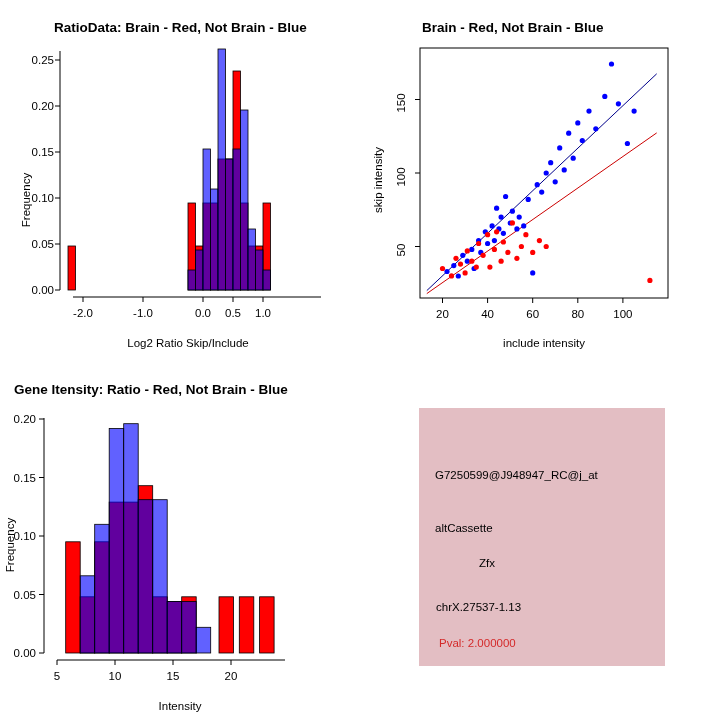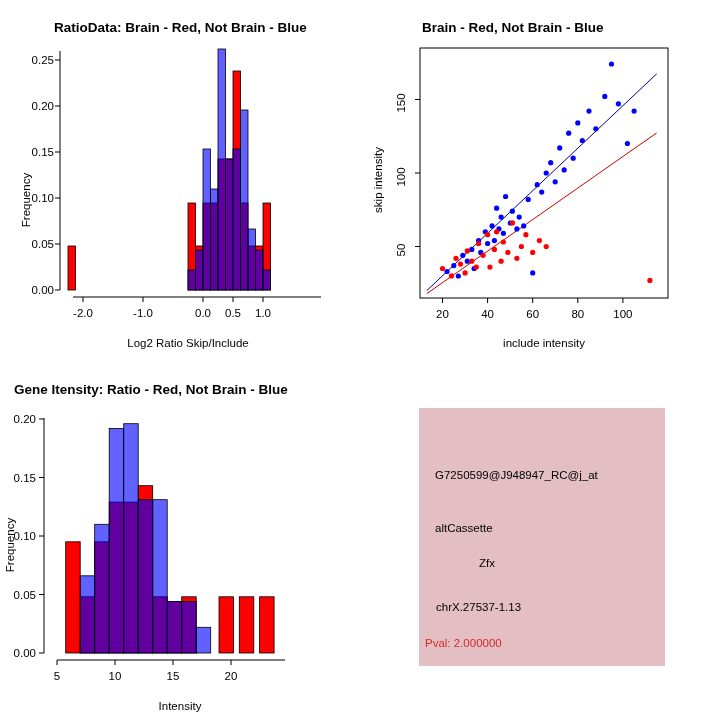--- a/index.html
+++ b/index.html
@@ -298,14 +298,14 @@
       <rect x="196.2" y="267.3" width="14.5" height="25.7"></rect>
     </g>
   </svg>
 </div>
 
 <div class="info-box" style="left:419px; top:408px; width:246px; height:258px;padding-left:32px;">
   <div class="info-line" style="left:16px; top:61px;">G7250599@J948947_RC@j_at</div>
   <div class="info-line" style="left:16px; top:114px;">altCassette</div>
   <div class="info-line" style="left:16px; top:149px;margin-left:44px;">Zfx</div>
   <div class="info-line" style="left:7px; top:193px;margin-left:10px;">chrX.27537-1.13</div>
-  <div class="info-line pval" style="left:6px; top:229px;">Pval: 2.000000</div>
+  <div class="info-line pval" style="left:20px; top:229px;">Pval: 2.000000</div>
 </div>
 
 </body></html>

